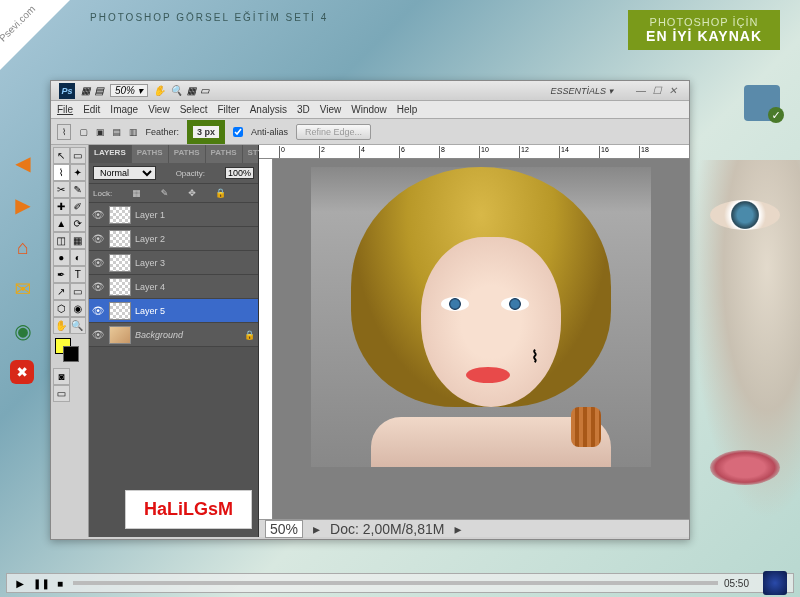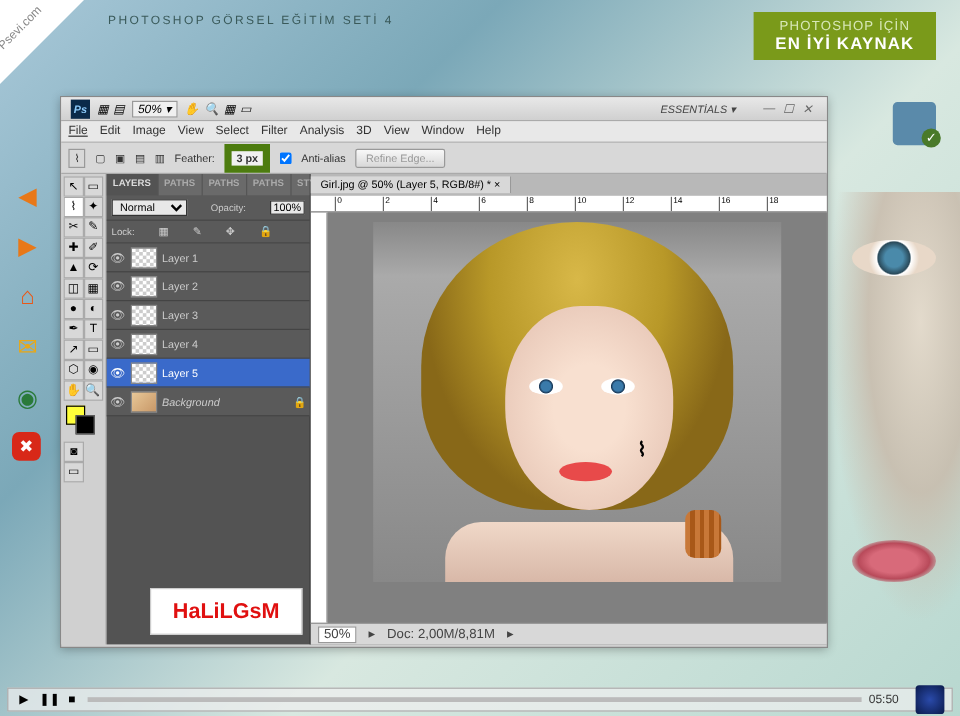--- a/index.html
+++ b/index.html
@@ -78,21 +78,21 @@
 .img-area { flex: 1; background: #808080; display: flex; align-items: flex-start; justify-content: center; padding: 8px; position: relative; }
 .photo { width: 340px; height: 300px; background: linear-gradient(180deg, #888 0%, #aaa 15%, #888 100%); position: relative; overflow: hidden; }
 .hair { position: absolute; top: 0; left: 40px; width: 260px; height: 240px; background: radial-gradient(ellipse at 50% 20%, #d8b848 0%, #b89828 40%, #886818 70%); border-radius: 50% 50% 40% 40%; }
 .face { position: absolute; top: 70px; left: 110px; width: 140px; height: 170px; background: radial-gradient(ellipse, #f8e0d0 30%, #e8c8b8 80%); border-radius: 45% 45% 50% 50%; }
 .eye-l { position: absolute; top: 130px; left: 130px; width: 28px; height: 14px; background: radial-gradient(circle, #3a7aaa 25%, #1a3a5a 35%, #fff 40%); border-radius: 50%; }
 .eye-r { position: absolute; top: 130px; left: 190px; width: 28px; height: 14px; background: radial-gradient(circle, #3a7aaa 25%, #1a3a5a 35%, #fff 40%); border-radius: 50%; }
 .lips { position: absolute; top: 200px; left: 155px; width: 44px; height: 16px; background: #e84a4a; border-radius: 50%; }
 .arm { position: absolute; bottom: 0; left: 60px; width: 240px; height: 50px; background: linear-gradient(#f0d8c8, #d8b8a8); border-radius: 30px 30px 0 0; }
 .bracelet { position: absolute; bottom: 20px; right: 50px; width: 30px; height: 40px; background: repeating-linear-gradient(90deg, #c87838 0 4px, #a85818 4px 8px); border-radius: 8px; }
 .lasso-cursor { position: absolute; top: 180px; left: 220px; font-size: 16px; color: #000; font-weight: bold; }
-.ps-status { height: 18px; background: #d8d8d8; border-top: 1px solid #999; display: flex; align-items: center; font-size: 11px; padding: 0 6px; gap: 10px; color: #444; }
+.ps-status { height: 18px; background: #d8d8d8; border-top: 1px solid #999; display: flex; align-items: center; font-size: 14px; padding: 0 6px; gap: 10px; color: #444; }
 .ps-status .spacer { flex: 1; }
 
 .watermark-box { position: absolute; left: 125px; top: 490px; background: #fff; border: 1px solid #ccc; padding: 8px 18px; }
 .watermark-box span { color: #e01010; font-weight: bold; font-size: 18px; font-family: Arial; }
 
 .player { position: absolute; bottom: 4px; left: 6px; right: 6px; height: 20px; background: rgba(240,240,240,0.7); border: 1px solid #aaa; display: flex; align-items: center; padding: 0 6px; font-size: 10px; gap: 6px; }
 .player .pbtn { width: 14px; text-align: center; cursor: pointer; }
 .player .track { flex: 1; height: 4px; background: #bbb; position: relative; }
 .player .time { font-size: 10px; color: #333; }
 .player .globe { width: 24px; height: 24px; background: radial-gradient(circle, #2a4aaa, #0a1a4a); border-radius: 3px; margin-left: 8px; }
@@ -284,23 +284,20 @@
         <div class="layer">
             <span class="eye">👁</span>
             <div class="thumb bg"></div>
             <span class="lname" style="font-style:italic">Background</span>
             <span class="lock">🔒</span>
           </div>
       </div>
     </div>
 
     <div class="ps-canvas">
-      <div class="doc-tab">
-        <span>Girl.jpg @ 50% (Layer 5, RGB/8#) * ×</span>
-      </div>
       <div class="ruler-h">
         <span style="left:20px">0</span>
           <span style="left:60px">2</span>
           <span style="left:100px">4</span>
           <span style="left:140px">6</span>
           <span style="left:180px">8</span>
           <span style="left:220px">10</span>
           <span style="left:260px">12</span>
           <span style="left:300px">14</span>
           <span style="left:340px">16</span>

